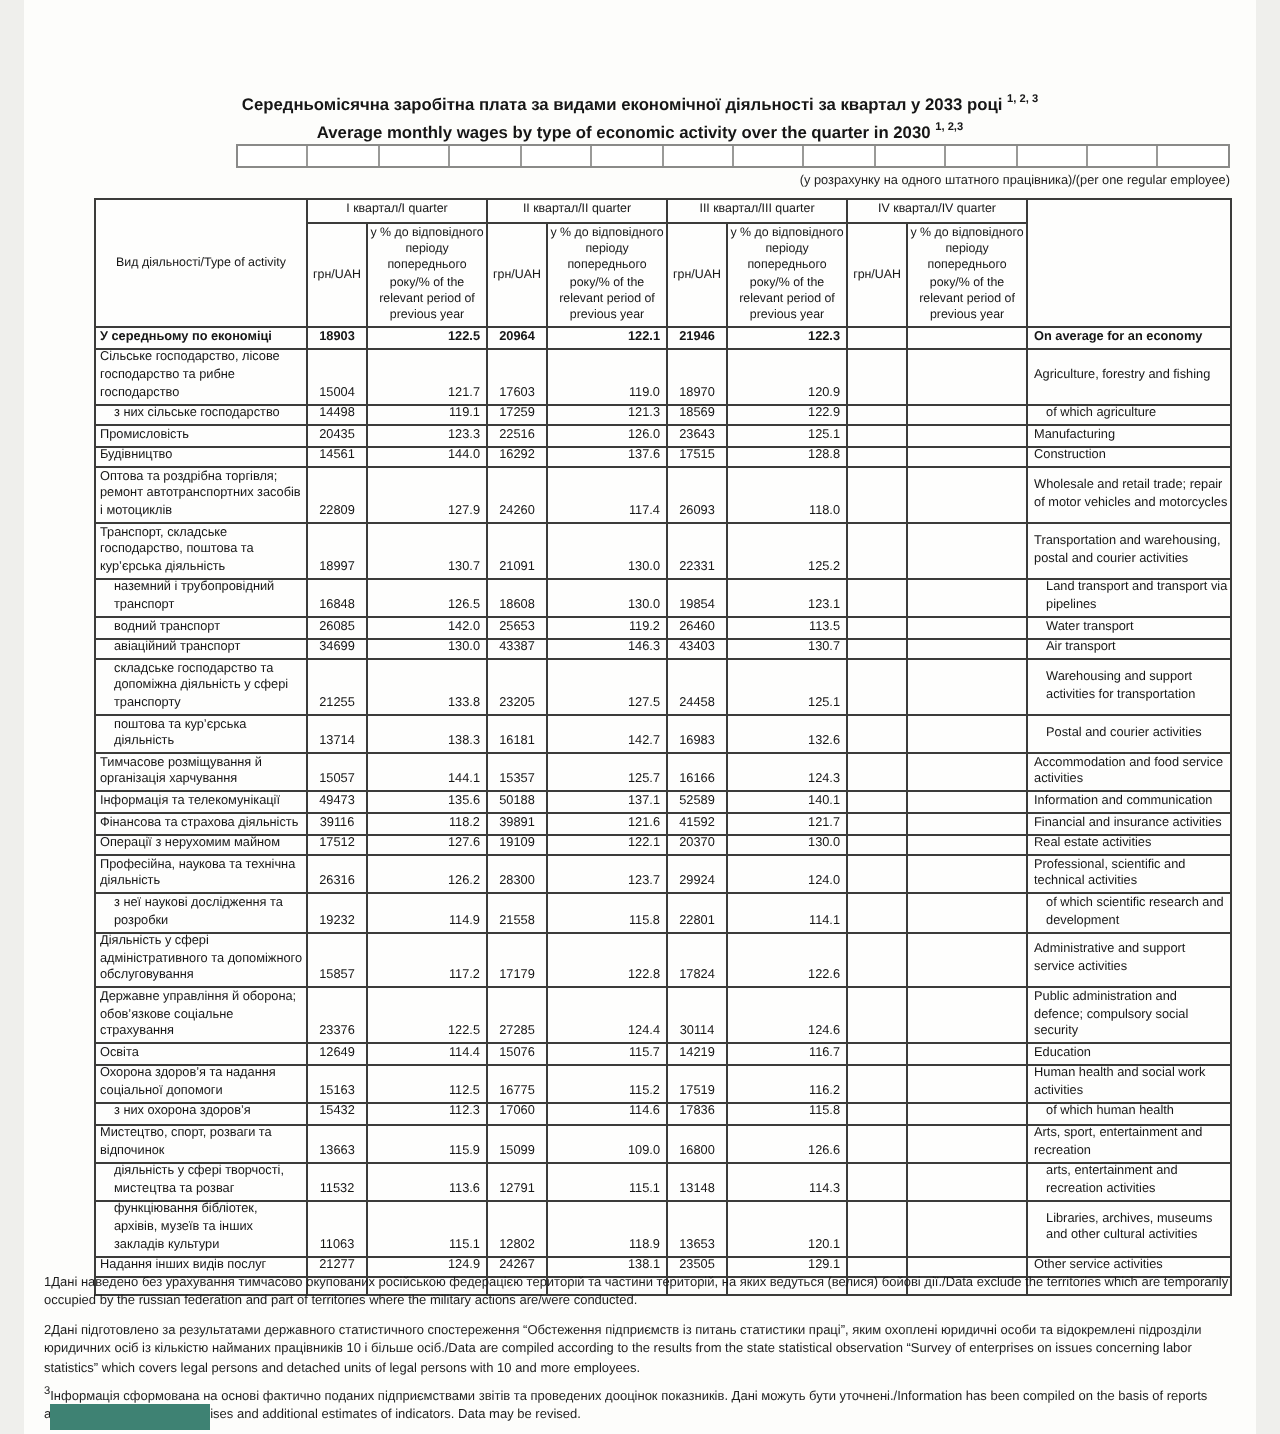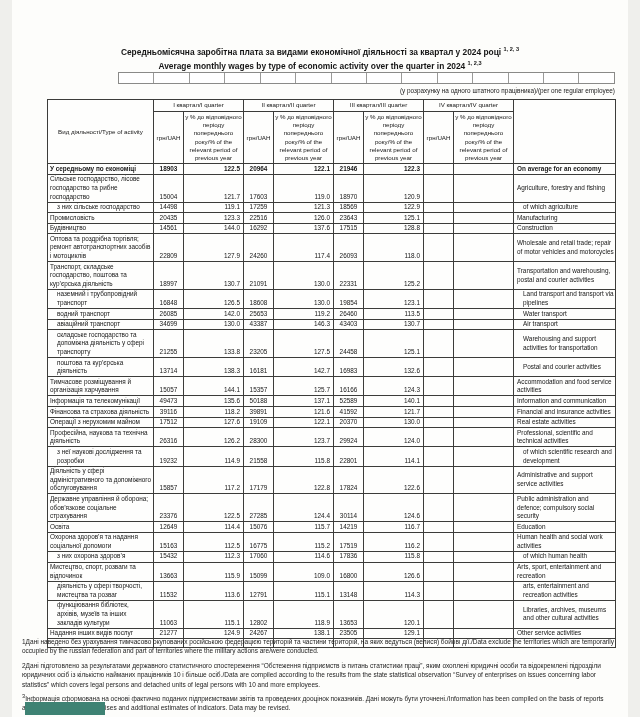--- a/index.html
+++ b/index.html
@@ -40,22 +40,22 @@
   .edge { position:absolute; top:0; height:717px; width:12px; background:#efefec; }
   .edge-l { left:0; } .edge-r { right:0; }
 </style>
 </head>
 <body>
 
 <div class="edge edge-l"></div>
 <div class="edge edge-r"></div>
 <div class="sheet"></div>
 
-<div class="title title-ua"><span>Середньомісячна заробітна плата за видами економічної діяльності за квартал у 2024 році</span>&nbsp;<sup>1, 2, 3</sup></div>
-<div class="title title-en"><span>Average monthly wages by type of economic activity over the quarter in 2024</span>&nbsp;<sup>1, 2,3</sup></div>
+<div class="title title-ua"><span>Середньомісячна заробітна плата за видами економічної діяльності за квартал у 2033 році</span>&nbsp;<sup>1, 2, 3</sup></div>
+<div class="title title-en"><span>Average monthly wages by type of economic activity over the quarter in 2030</span>&nbsp;<sup>1, 2,3</sup></div>
 
 <div class="strip">
     <div class="strip-cell"></div>
     <div class="strip-cell"></div>
     <div class="strip-cell"></div>
     <div class="strip-cell"></div>
     <div class="strip-cell"></div>
     <div class="strip-cell"></div>
     <div class="strip-cell"></div>
     <div class="strip-cell"></div>

